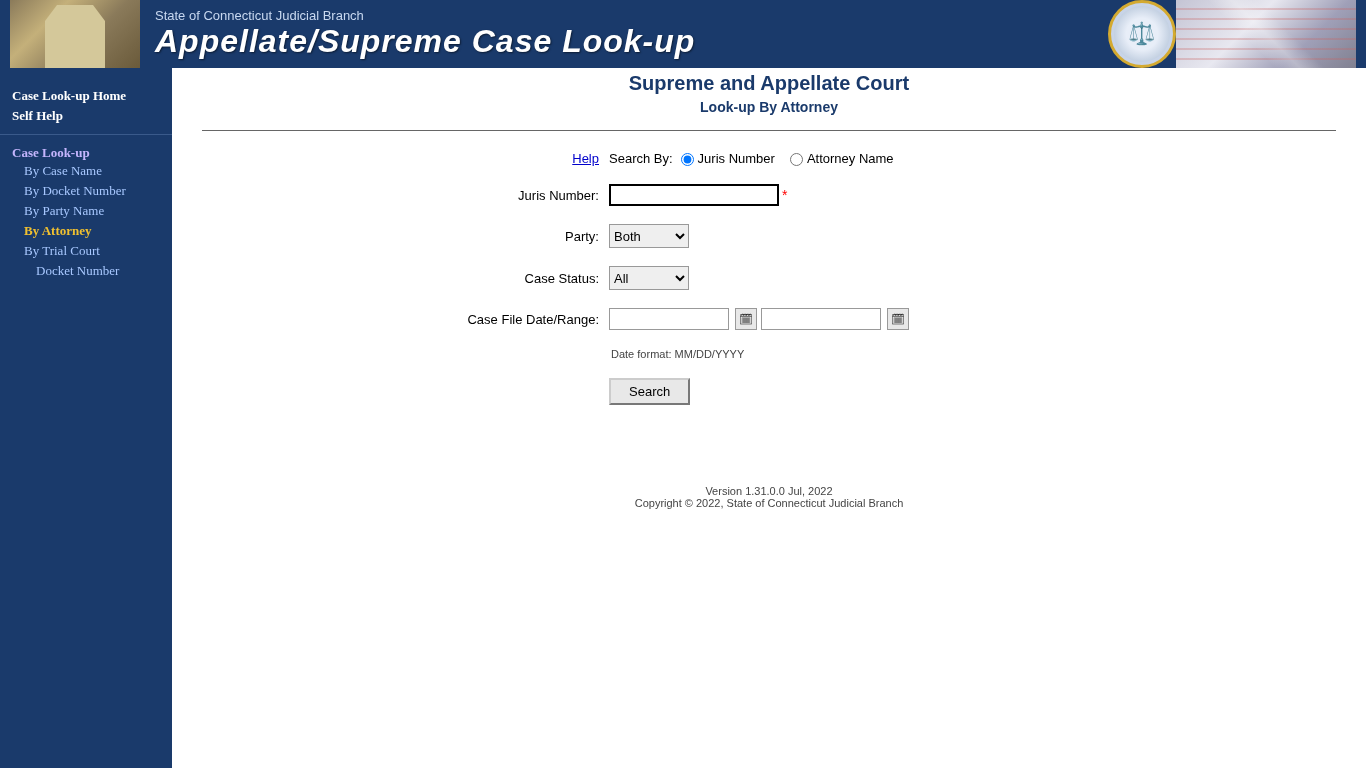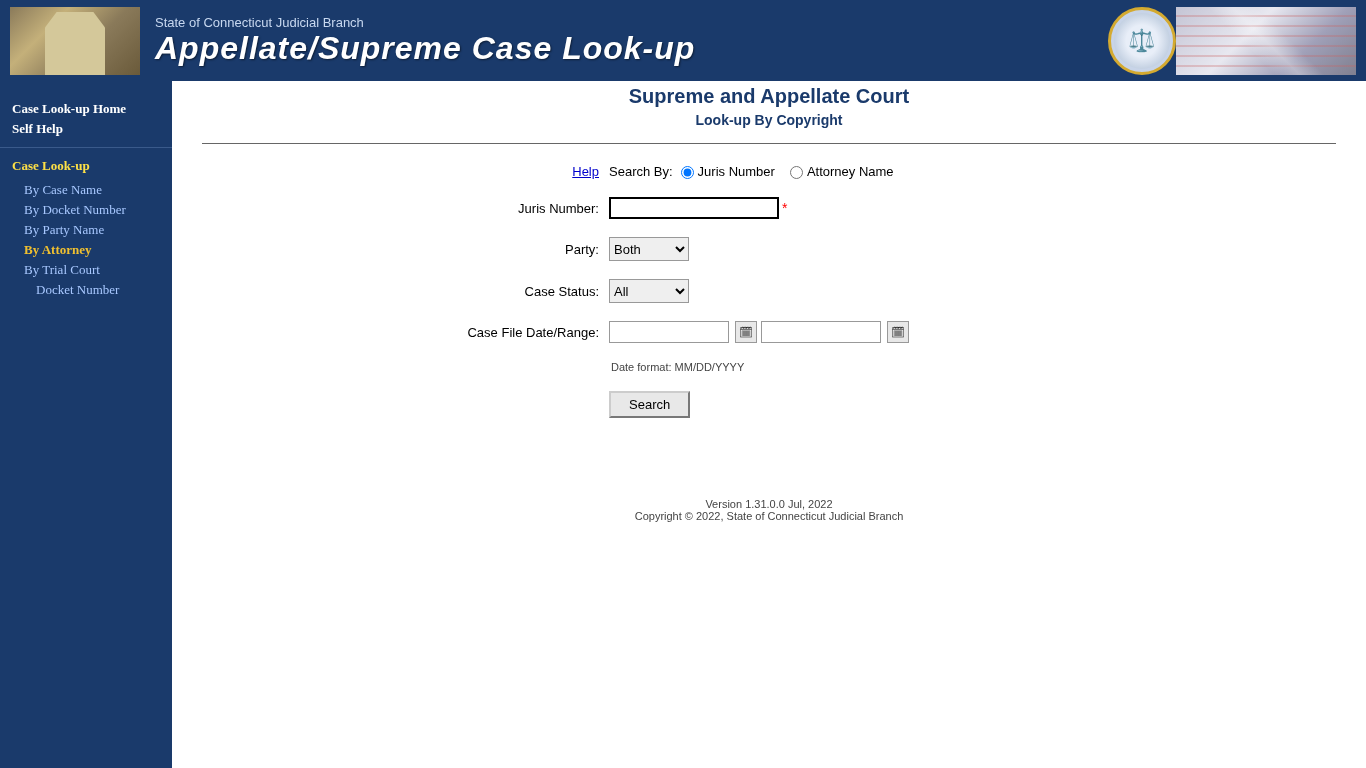--- a/index.html
+++ b/index.html
@@ -3,21 +3,21 @@
   <meta charset="utf-8">
   <style>
     * { margin: 0; padding: 0; box-sizing: border-box; }
     body { font-family: Arial, sans-serif; font-size: 14px; background: #fff; width: 1366px; min-height: 768px; }
 
     
     .header {
       background: #1a3a6b;
       display: flex;
       align-items: center;
-      height: 81px;
+      height: 68px;
       padding: 0 10px;
       position: relative;
       overflow: hidden;
     }
     .header-left-img {
       width: 130px;
       height: 68px;
       background: linear-gradient(135deg, #8a7a5a 0%, #c4b07a 30%, #8a7a5a 60%, #6a5a3a 100%);
       flex-shrink: 0;
       display: flex;
@@ -116,24 +116,23 @@
       color: #ffffff;
       text-decoration: none;
       font-size: 13px;
       font-weight: bold;
       padding: 2px 0;
     }
     .sidebar-section {
       padding: 10px 12px;
     }
     .sidebar-section-title {
-      color: #fde047;
-      font-size: 13px;
-      font-weight: bold;
-      margin-bottom: 6px;
+      color: #c4b5fd;
+      font-size: 13px;
+      font-weight: bold;
     }
     .sidebar-item {
       display: block;
       color: #a8c8ff;
       text-decoration: none;
       font-size: 13px;
       padding: 2px 0 2px 12px;
     }
     .sidebar-item.active {
       color: #f0c030;
@@ -305,21 +304,21 @@
       <a class="sidebar-item" href="#">By Docket Number</a>
       <a class="sidebar-item" href="#">By Party Name</a>
       <a class="sidebar-item active" href="#">By Attorney</a>
       <a class="sidebar-item" href="#">By Trial Court</a>
       <a class="sidebar-sub-item" href="#">Docket Number</a>
     </div>
   </div>
 
   <div class="main-content">
     <div class="page-title">Supreme and Appellate Court</div>
-    <div class="page-subtitle">Look-up By Copyright</div>
+    <div class="page-subtitle">Look-up By Attorney</div>
     <hr class="divider">
 
     <div class="form-area">
 
       <div class="form-row">
         <div class="form-label">
           <a class="help-link" href="#">Help</a>
         </div>
         <div style="font-size:13px; margin-right:8px;">Search By:</div>
         <div class="radio-group">

